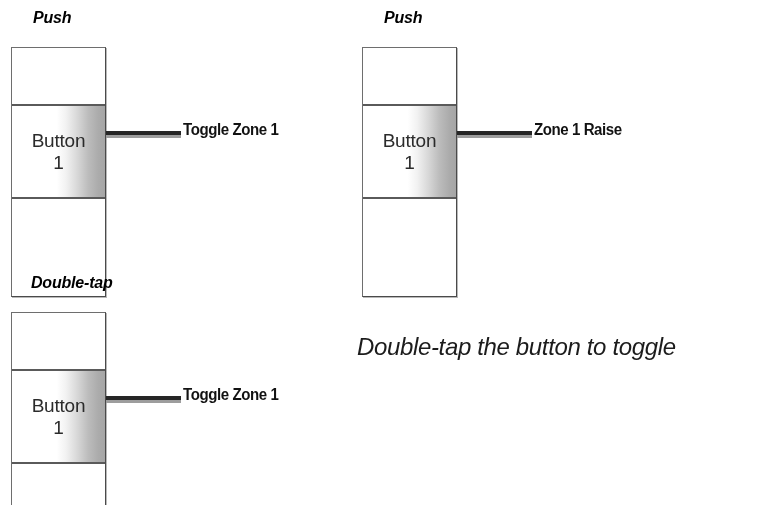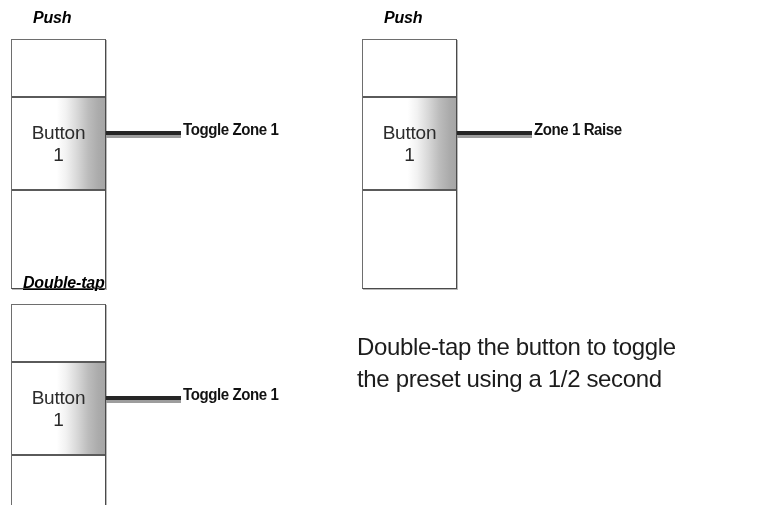--- a/index.html
+++ b/index.html
@@ -35,29 +35,28 @@
     font-family: "Liberation Sans", sans-serif;
     font-weight: bold;
     font-style: italic;
     font-size: 16px;
     color: #000000;
     white-space: nowrap;
     letter-spacing: -0.2px;
   }
 
   .panel.double .panel-title {
-    left: 12px;
-    text-decoration: underline;
+    left: 20px;
   }
 
   
   .keypad {
     position: absolute;
     left: 0;
-    top: 4px;
+    top: 12px;
     width: 95px;
     height: 250px;
     box-sizing: border-box;
     border: 1px solid #6e6e6e;
     border-right-color: #4a4a4a;
     border-bottom-color: #4a4a4a;
     background: #ffffff;
     box-shadow: 1px 1px 0 0 #b9b9b9;
   }
 
@@ -138,20 +137,21 @@
     position: absolute;
     left: 357px;
     top: 331px;
     width: 420px;
     font-family: "Liberation Sans", sans-serif;
     font-size: 24px;
     font-weight: normal;
     color: #1c1c1c;
     line-height: 1.33;
     letter-spacing: -0.35px;
+    font-style: italic;
   }
   .description .line {
     display: block;
     white-space: nowrap;
   }
 </style>
 </head>
 <body>
 
 <div class="canvas">
@@ -205,16 +205,15 @@
       <div class="cell cell-blank-bottom"></div>
     </div>
 
     <div class="connector"></div>
 
     <div class="callout">Toggle Zone 1</div>
   </div>
 
   <div class="description">
     <span class="line">Double-tap the button to toggle</span>
-    <span class="line">the preset using a 1/2 second</span>
   </div>
 
 </div>
 
 </body></html>

